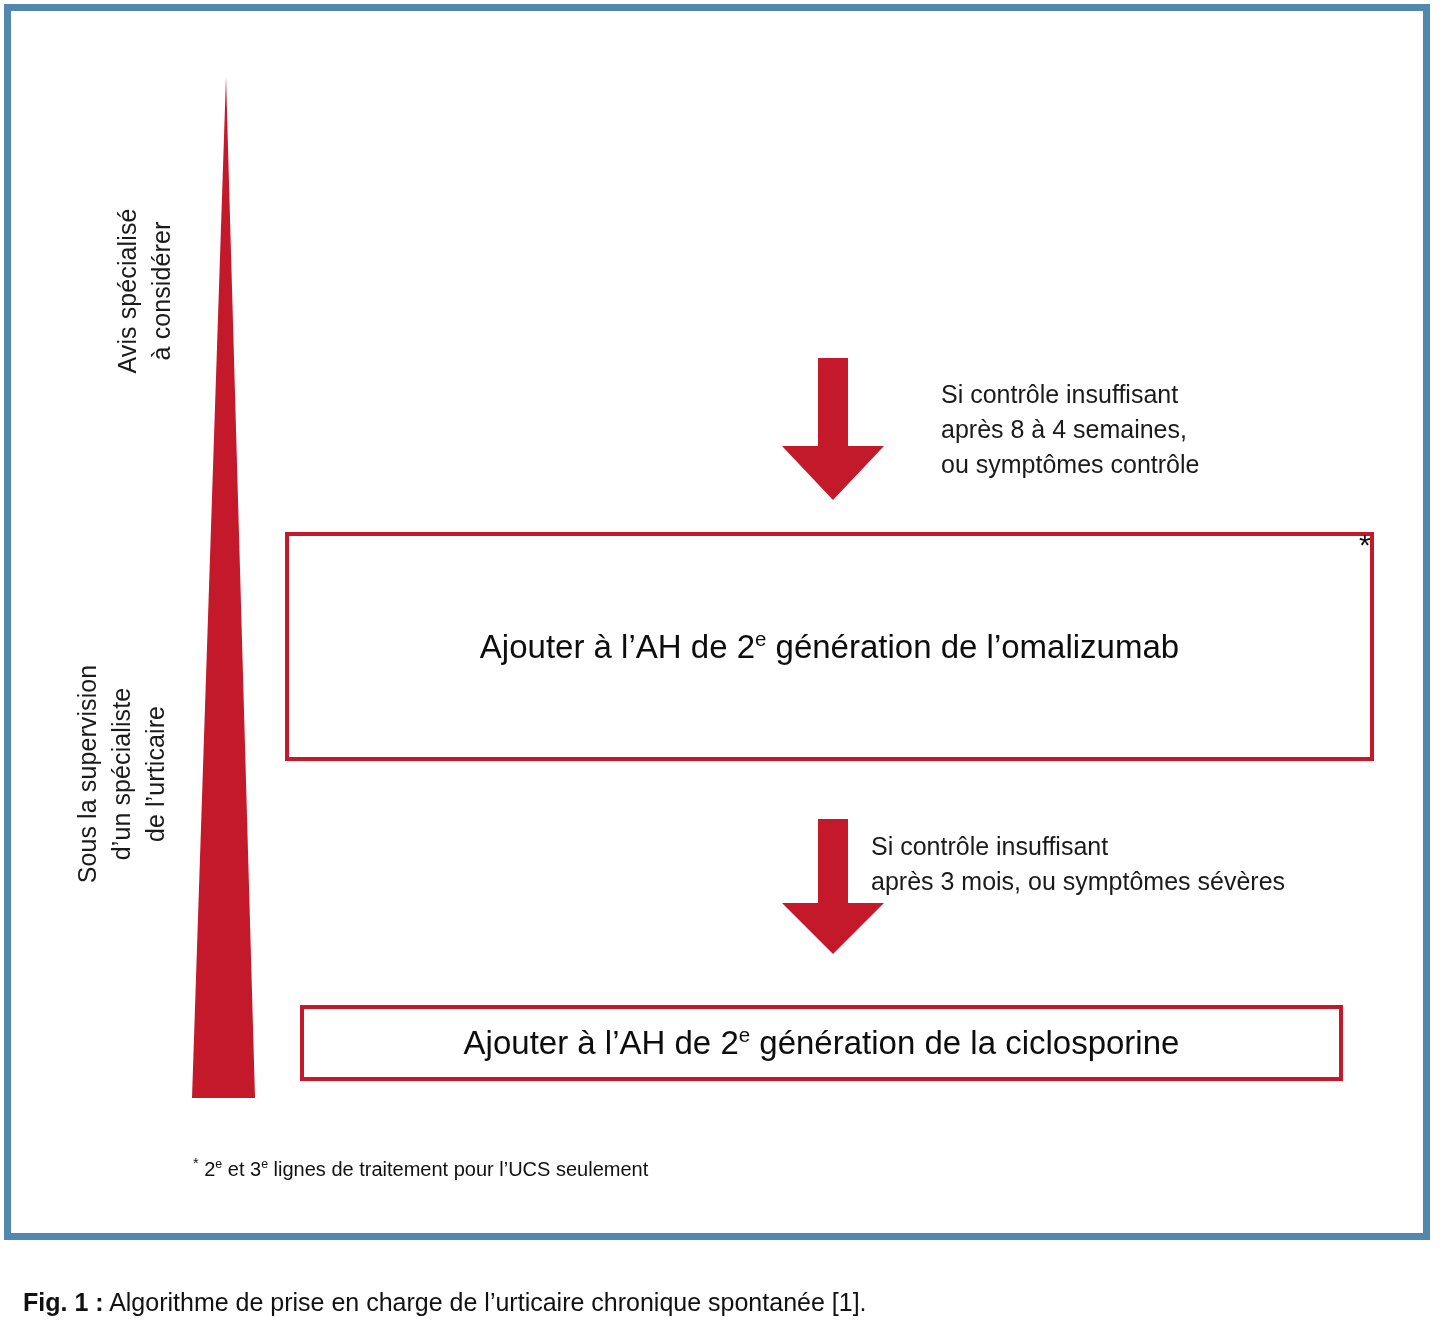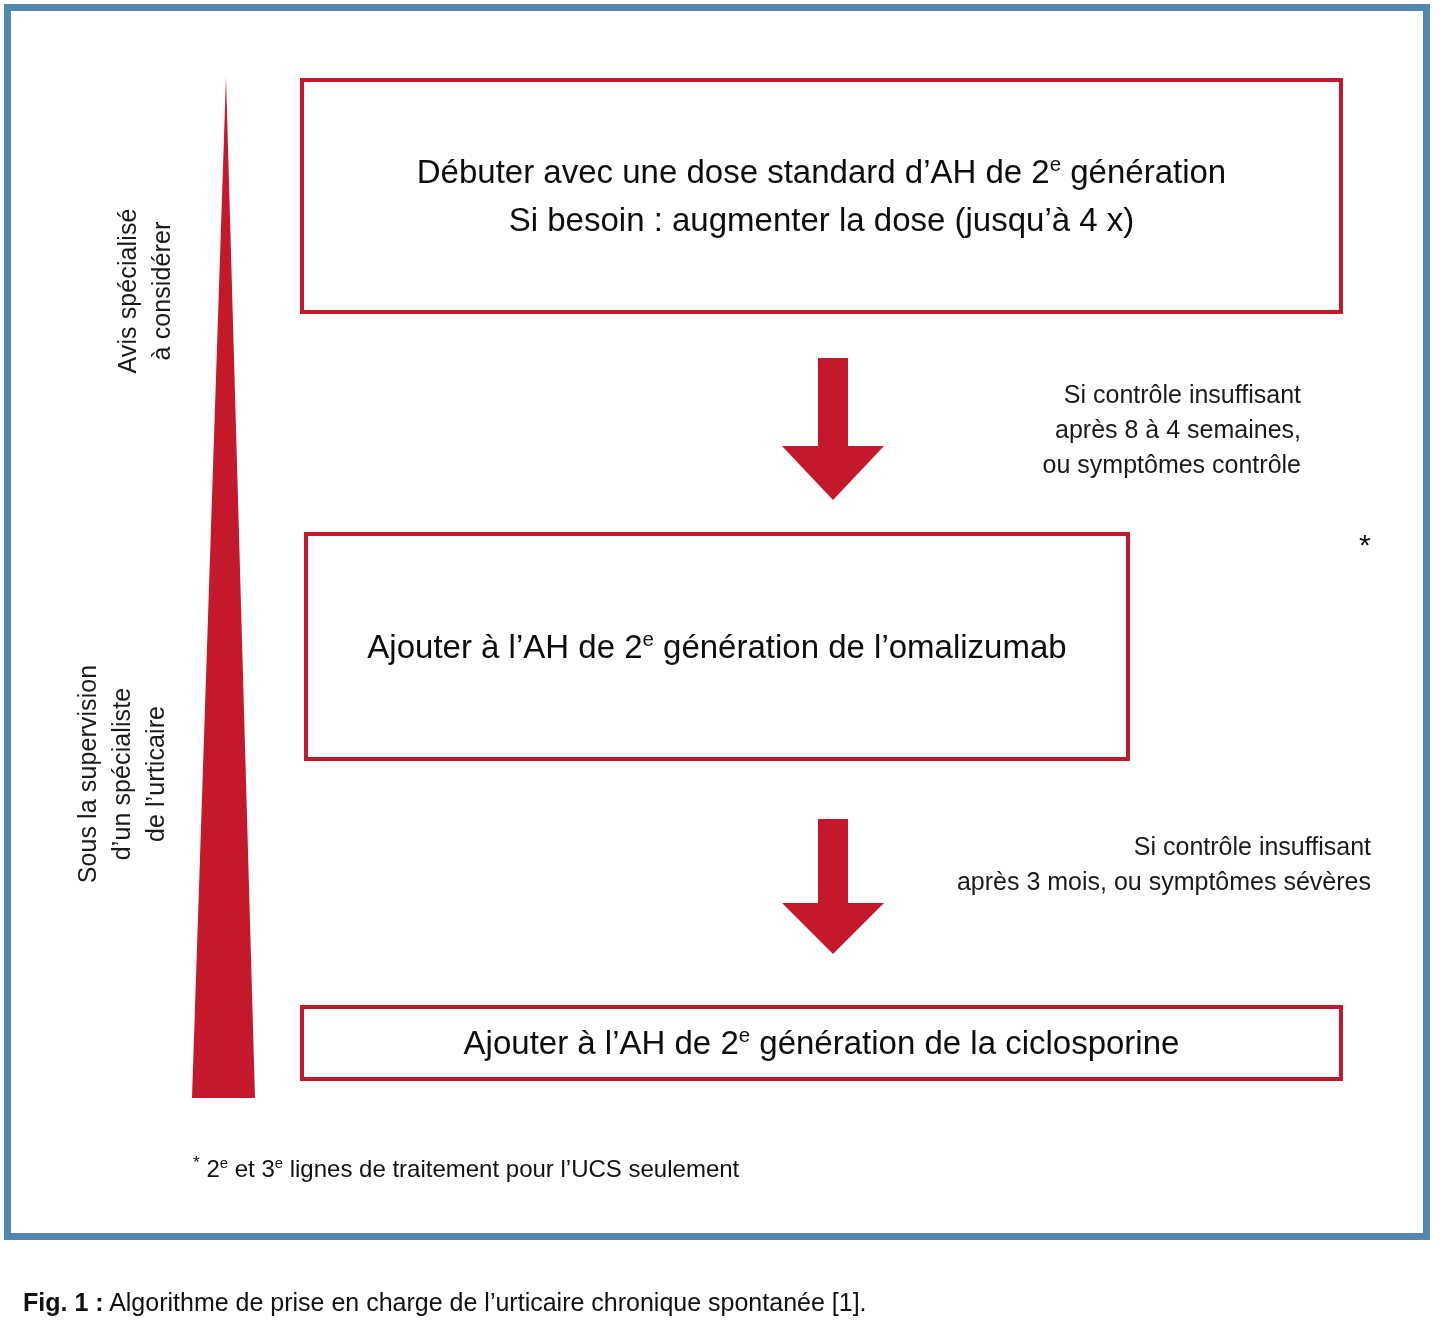--- a/index.html
+++ b/index.html
@@ -79,56 +79,56 @@
     padding: 0 18px;
   }
   .step-box .ln { display: block; }
   sup.ord {
     font-size: 0.62em;
     vertical-align: super;
     line-height: 0;
   }
 
   #step-box-1 { left: 289px; top: 67px;  width: 1043px; height: 236px; }
-  #step-box-2 { left: 293px; top: 521px; width: 826px; height: 229px; text-align: center; }
+  #step-box-2 { left: 274px; top: 521px; width: 1089px; height: 229px; text-align: center; }
   #step-box-3 { left: 289px; top: 994px; width: 1043px; height: 76px;  }
 
   
   #asterisk-marker {
     position: absolute;
     left: 1348px;
     top: 519px;
     font-size: 30px;
     line-height: 30px;
     color: #111111;
   }
 
   
   .down-arrow { position: absolute; }
   #down-arrow-1 { left: 763px; top: 347px; width: 118px; height: 142px; }
   #down-arrow-2 { left: 763px; top: 808px; width: 118px; height: 135px; }
 
   
   .arrow-label {
     position: absolute;
-    text-align: right;
+    text-align: left;
     font-size: 25px;
     line-height: 35px;
     color: #1a1a1a;
   }
   .arrow-label .ln { display: block; }
   #arrow-label-1 { left: 930px; top: 366px; width: 360px; }
   #arrow-label-2 { left: 860px; top: 818px; width: 500px; }
 
   
   #footnote {
     position: absolute;
     left: 182px;
     top: 1140px;
-    font-size: 24px;
+    font-size: 20px;
     line-height: 36px;
     color: #111111;
     white-space: nowrap;
   }
   #footnote .star {
     font-size: 0.72em;
     vertical-align: super;
     line-height: 0;
   }
 
@@ -162,26 +162,20 @@
     <span class="ln">Avis spécialisé</span>
     <span class="ln">à considérer</span>
   </div>
 
   <div class="side-label" id="side-label-specialist-supervision">
     <span class="ln">Sous la supervision</span>
     <span class="ln">d’un spécialiste</span>
     <span class="ln">de l’urticaire</span>
   </div>
 
-  <div class="step-box" id="step-box-1">
-    <div class="txt">
-      <span class="ln"><span>Débuter avec une dose standard d’AH de 2</span><sup class="ord">e</sup><span> génération</span></span>
-      <span class="ln"><span>Si besoin : augmenter la dose (jusqu’à 4 x)</span></span>
-    </div>
-  </div>
 
   <div class="down-arrow" id="down-arrow-1">
     <svg width="118" height="142" viewBox="0 0 118 142" xmlns="http://www.w3.org/2000/svg">
       <polygon points="44,0 74,0 74,88 110,88 59,142 8,88 44,88" fill="#c3192b"></polygon>
     </svg>
   </div>
 
   <div class="arrow-label" id="arrow-label-1">
     <span class="ln">Si contrôle insuffisant</span>
     <span class="ln">après 8 à 4 semaines,</span>

